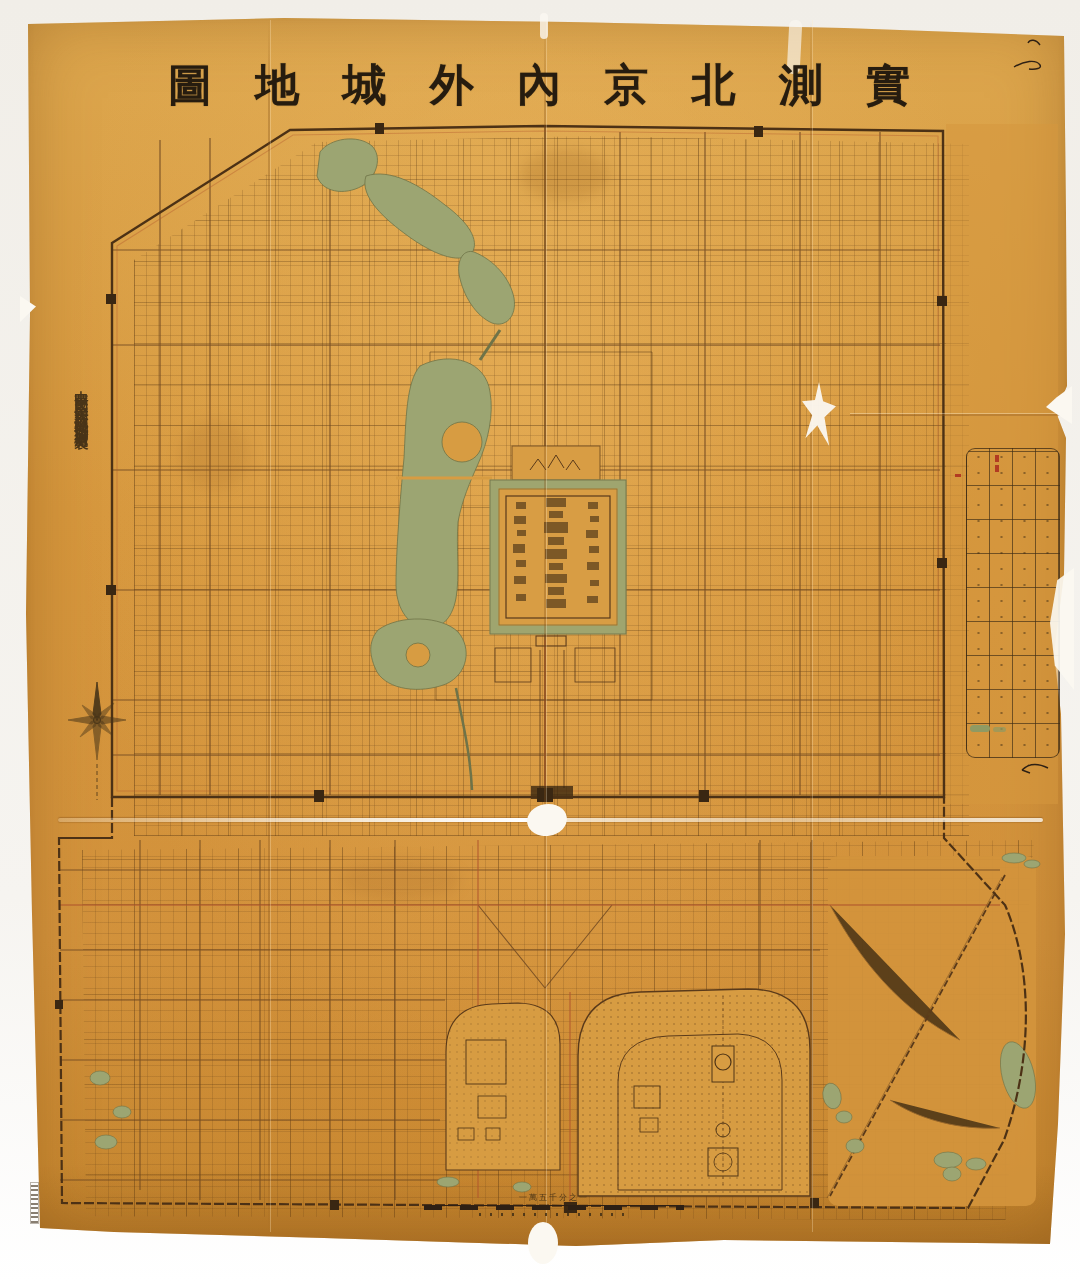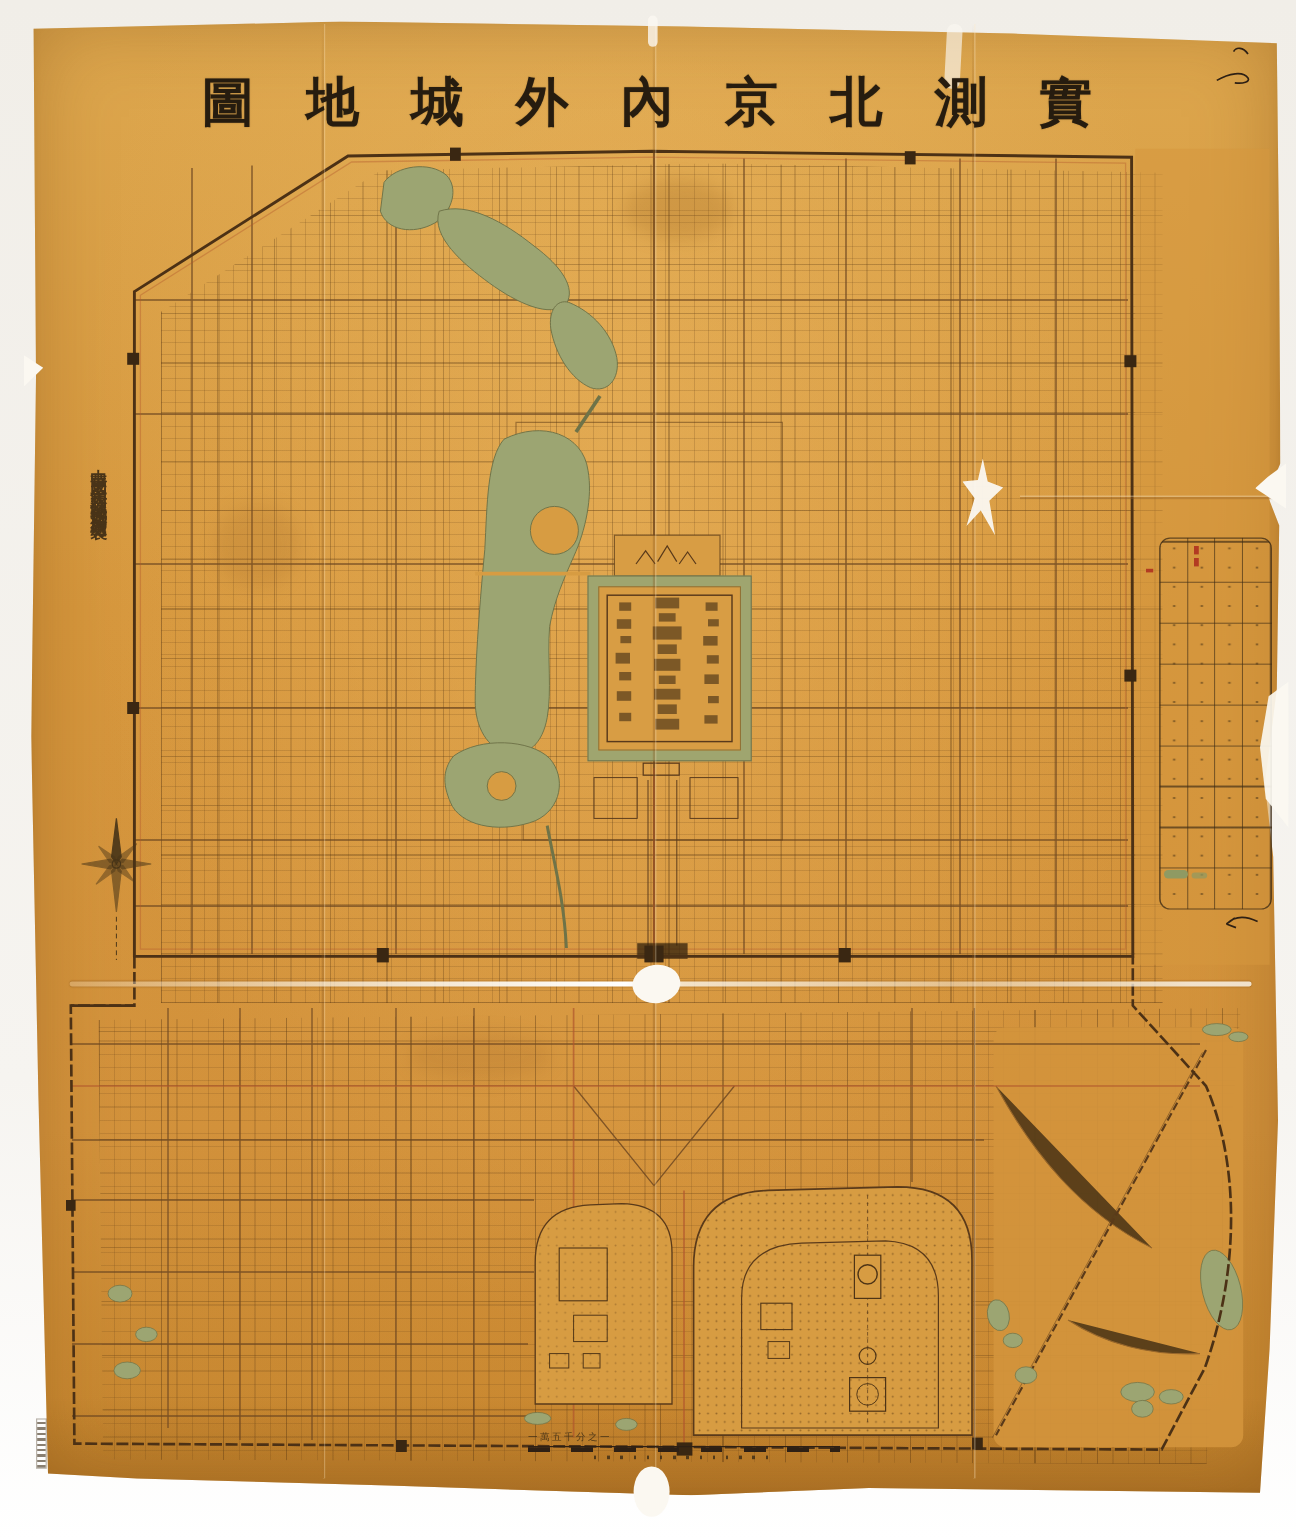--- a/index.html
+++ b/index.html
@@ -86,21 +86,21 @@
     background:
       repeating-linear-gradient(90deg, transparent 0 22px, rgba(59,42,20,.65) 22px 23px),
       repeating-linear-gradient(0deg, transparent 0 33px, rgba(59,42,20,.65) 33px 34px),
       radial-gradient(rgba(59,42,20,.48) 1px, transparent 1.5px);
     background-size:auto,auto,23px 16px;
   }
   .legend .red-mark{position:absolute;background:#b23b22;width:4px;height:7px;}
   .legend .green-blob{position:absolute;background:#8f9a63;border-radius:4px;}
   .legend-tick{left:955px;top:474px;width:6px;height:3px;background:#b23b22;z-index:9;}
   
-  .scale-wrap{left:440px;top:1192px;width:260px;z-index:20;}
+  .scale-wrap{left:424px;top:1192px;width:260px;z-index:20;text-align:center;}
   .scale-label{font-size:8px;letter-spacing:2px;color:#3a2a14;opacity:.85;}
   .scale-bar{margin-top:2px;height:4px;border-top:1px solid #2e2014;
     background:repeating-linear-gradient(90deg,#2e2014 0 18px, rgba(0,0,0,0) 18px 36px);}
   .scale-sub{width:58%;height:3px;margin:3px auto 0;
     background:repeating-linear-gradient(90deg, rgba(58,42,20,.8) 0 2px, transparent 2px 11px);}
   .publisher-mark{left:31px;top:1183px;width:7px;height:40px;z-index:20;
     outline:1px solid rgba(59,42,20,.35);
     background:repeating-linear-gradient(0deg, rgba(59,42,20,.6) 0 2px, transparent 2px 4.5px);}
 </style>
 </head>

